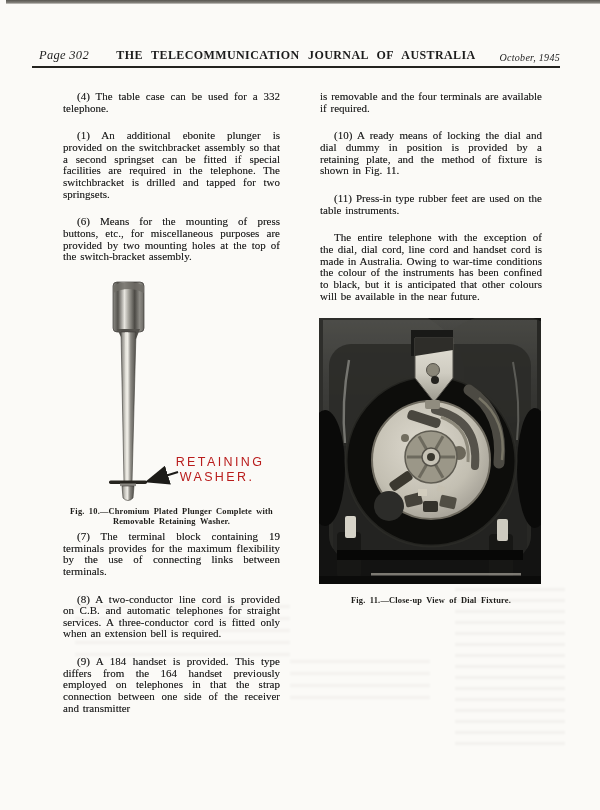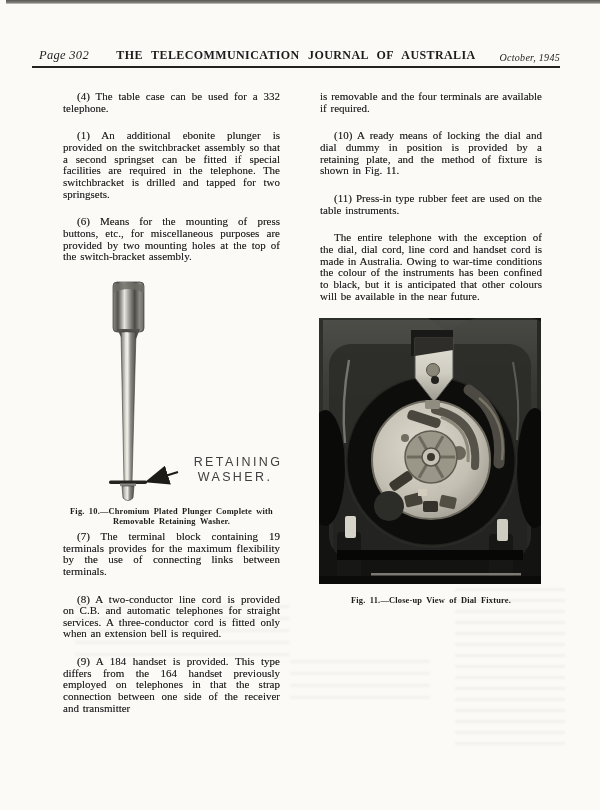--- a/index.html
+++ b/index.html
@@ -28,23 +28,23 @@
   .para{
     margin:16px;font-size:11px;line-height:11.65px;
     text-align:justify;text-indent:14px;word-spacing:1px;
     text-shadow:0 0 .3px rgba(20,20,20,.45);
   }
   .para.cont{text-indent:0;}
   
   .fig10{position:relative;width:249px;height:226px;}
   .fig10 svg{position:absolute;left:0;top:0;}
   .washer-annotation{
-    position:absolute;left:130px;top:176px;width:122px;
+    position:absolute;left:112px;top:176px;width:122px;
     font-family:"Liberation Sans", sans-serif;
-    font-size:12.5px;letter-spacing:2.4px;color:#404040;line-height:15px;
+    font-size:12.5px;letter-spacing:2.4px;color:#b91c1c;line-height:15px;
   }
   .washer-annotation .l1{text-align:center;}
   .washer-annotation .l2{text-align:center;padding-right:6px;}
   .caption{
     font-weight:bold;font-size:8.4px;line-height:10px;
     text-align:center;word-spacing:2px;letter-spacing:.2px;
     margin:2px 10px 0;color:#1b1a17;
   }
   .after-fig{margin-top:4px;}
   

